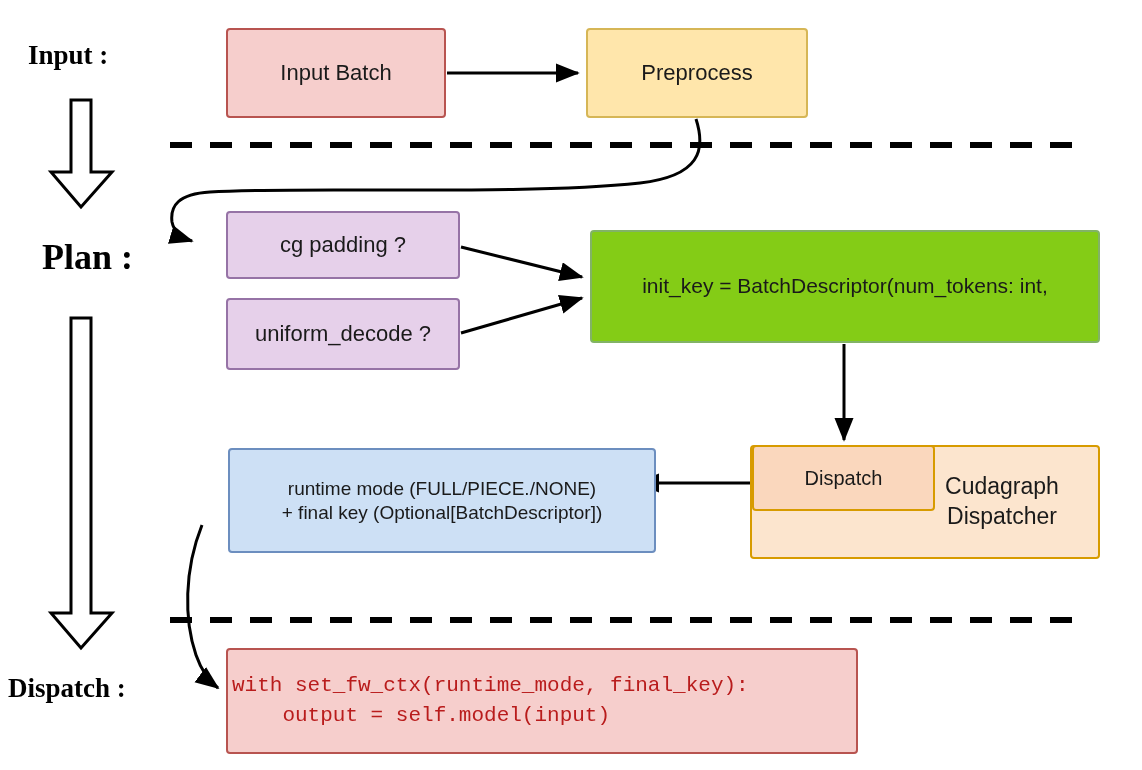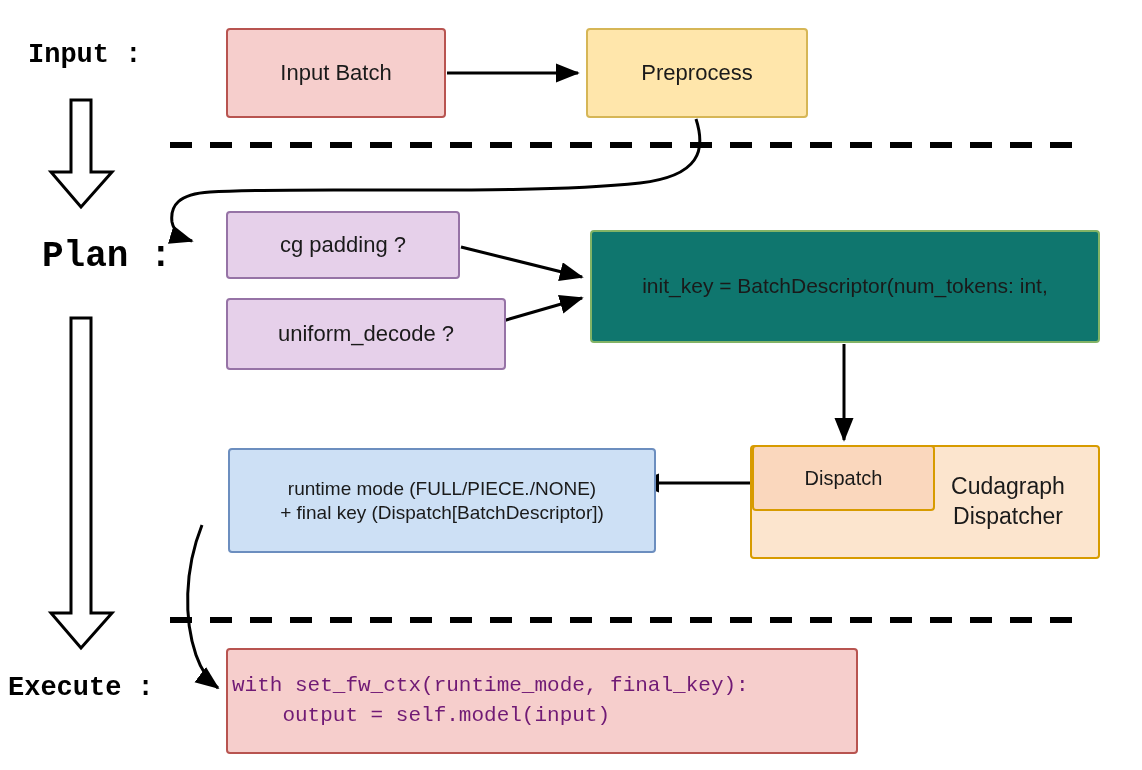--- a/index.html
+++ b/index.html
@@ -36,52 +36,52 @@
     border-width: 2px;
     border-style: solid;
     color: #1a1a1a;
     line-height: 1.25;
     font-family: "Liberation Sans", sans-serif;
   }
   .stage-label {
     position: absolute;
     font-weight: bold;
     color: #000000;
-    font-family: Liberation Mono, monospace;
+    font-family: Liberation Serif, serif;
     white-space: nowrap;
   }
 
   
   #node-input-batch {
     left: 226px; top: 28px; width: 220px; height: 90px;
     background: #f6cecc; border-color: #b85450; font-size: 22px;
   }
   #node-preprocess {
     left: 586px; top: 28px; width: 222px; height: 90px;
     background: #ffe6ab; border-color: #d6b656; font-size: 22px;
   }
   #node-cg-padding {
     left: 226px; top: 211px; width: 234px; height: 68px;
     background: #e6d0ea; border-color: #9673a6; font-size: 22px;
   }
   #node-uniform-decode {
-    left: 226px; top: 298px; width: 280px; height: 72px;
+    left: 226px; top: 298px; width: 234px; height: 72px;
     background: #e6d0ea; border-color: #9673a6; font-size: 22px;
   }
   #node-init-key {
     left: 590px; top: 230px; width: 510px; height: 113px;
-    background: #0f766e; border-color: #82b366; font-size: 21px;
+    background: #84cc16; border-color: #82b366; font-size: 21px;
     padding: 0 24px;
   }
   #node-cudagraph-dispatcher {
     left: 750px; top: 445px; width: 350px; height: 114px;
     background: #fce5ce; border-color: #d79b00; font-size: 23px;
     justify-content: flex-end;
     align-items: center;
-    padding-right: 10px;
+    padding-right: 16px;
   }
   #cudagraph-dispatcher-label {
     width: 160px;
     line-height: 1.3;
   }
   #node-dispatch {
     left: 752px; top: 445px; width: 183px; height: 66px;
     background: #fad7bd; border-color: #d79b00; font-size: 20px;
     z-index: 3;
   }
@@ -94,21 +94,21 @@
     left: 226px; top: 648px; width: 632px; height: 106px;
     background: #f6cecc; border-color: #b85450;
     font-family: "Liberation Mono", monospace;
     font-size: 21px;
     justify-content: flex-start;
     align-items: center;
     text-align: left;
     padding-left: 4px;
     white-space: pre;
     line-height: 1.45;
-    color: #701a75;
+    color: #b91c1c;
   }
 
   
   #label-input   { left: 28px;  top: 40px;  font-size: 27px; }
   #label-plan    { left: 42px;  top: 236px; font-size: 36px; }
   #label-execute { left: 8px;   top: 673px; font-size: 27px; }
 </style>
 </head>
 <body>
 
@@ -138,21 +138,21 @@
 
     <line x1="844" y1="344" x2="844" y2="440" stroke="#000000" stroke-width="3" marker-end="url(#ah)"></line>
 
     <line x1="751" y1="483" x2="637" y2="483" stroke="#000000" stroke-width="3" marker-end="url(#ah)"></line>
 
     <path d="M 202,525 C 184,570 184,620 196,655 C 202,672 210,682 218,688" fill="none" stroke="#000000" stroke-width="3" marker-end="url(#ah)"></path>
   </svg>
 
   <div class="stage-label" id="label-input">Input :</div>
   <div class="stage-label" id="label-plan">Plan :</div>
-  <div class="stage-label" id="label-execute">Execute :</div>
+  <div class="stage-label" id="label-execute">Dispatch :</div>
 
   <div class="node" id="node-input-batch">
     <span>Input Batch</span>
   </div>
 
   <div class="node" id="node-preprocess">
     <span>Preprocess</span>
   </div>
 
   <div class="node" id="node-cg-padding">
@@ -173,21 +173,21 @@
     <span id="cudagraph-dispatcher-label">Cudagraph Dispatcher</span>
   </div>
 
   <div class="node" id="node-dispatch">
     <span>Dispatch</span>
   </div>
 
   <div class="node" id="node-runtime-mode">
     <span>
       <span>runtime mode (FULL/PIECE./NONE)</span><br>
-      <span>+ final key (Dispatch[BatchDescriptor])</span>
+      <span>+ final key (Optional[BatchDescriptor])</span>
     </span>
   </div>
 
   <div class="node" id="node-exec-code">
     <span>with set_fw_ctx(runtime_mode, final_key):
     output = self.model(input)</span>
   </div>
 
 </div>
 

